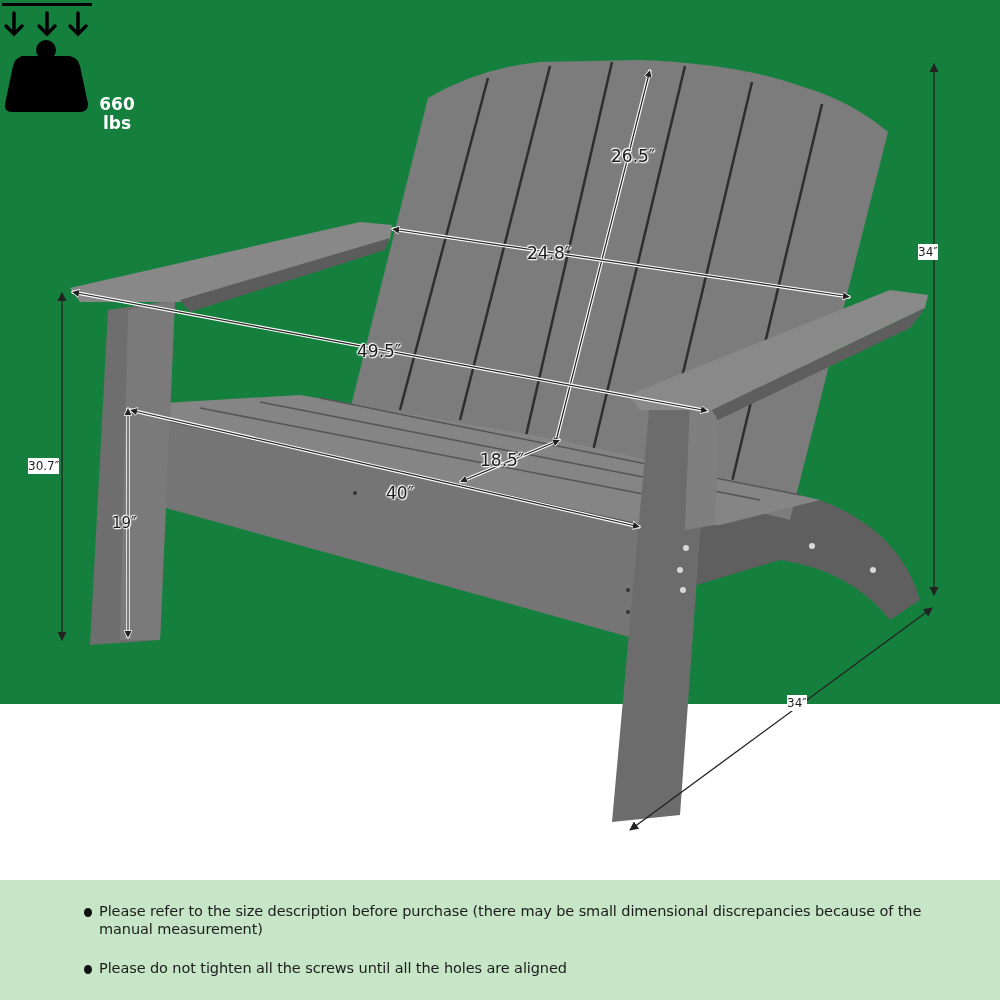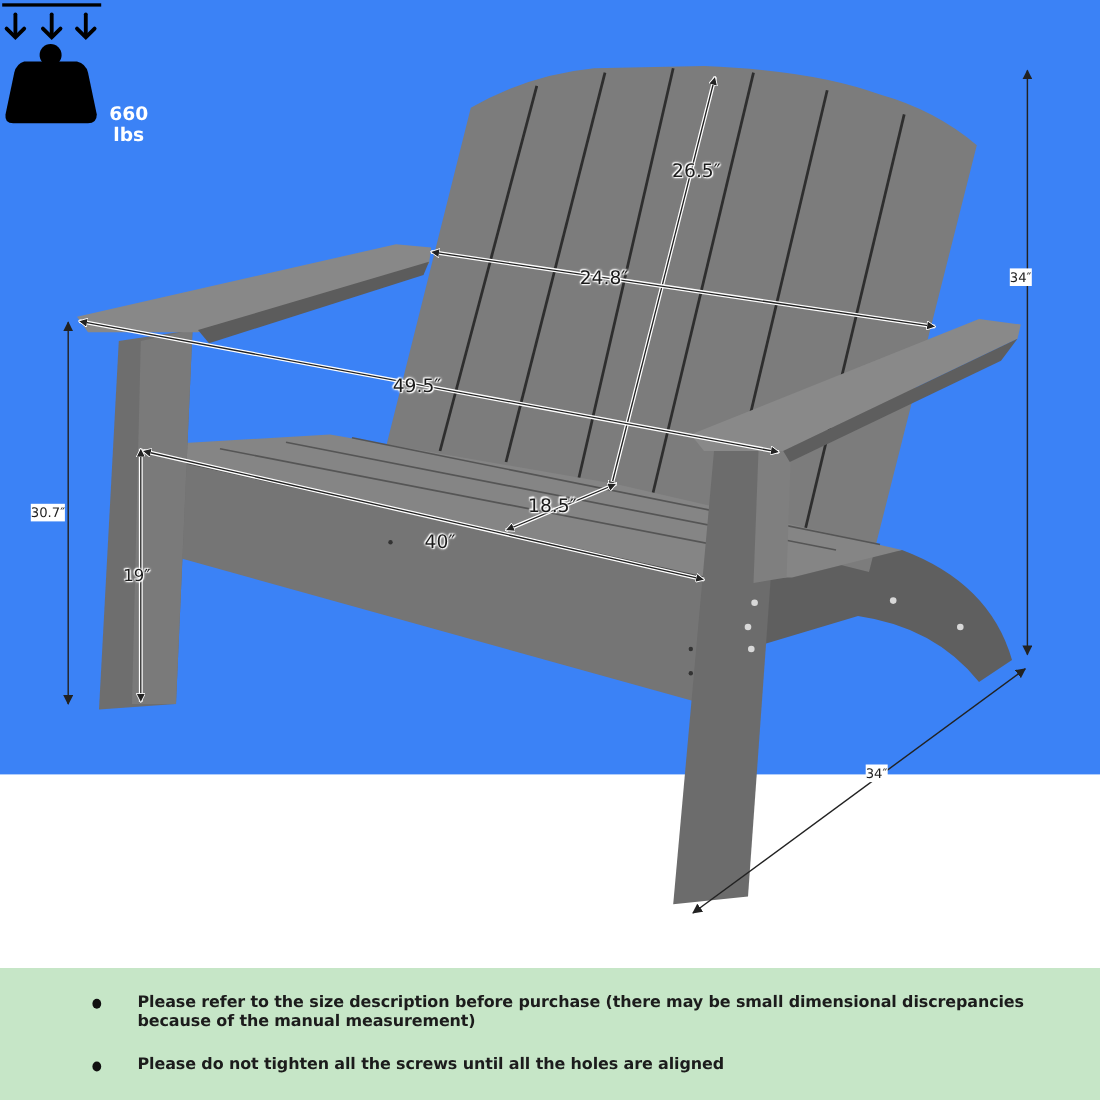--- a/index.html
+++ b/index.html
@@ -1,27 +1,27 @@
 <!DOCTYPE html>
 <html><head>
 <meta charset="utf-8">
 <style>
   html, body { margin: 0; padding: 0; }
   body { width: 1000px; height: 1000px; background: #ffffff; position: relative; overflow: hidden; font-family: "DejaVu Sans", sans-serif; }
-  #stage { position: absolute; left: 0; top: 0; width: 1000px; height: 704px; background: #3b82f6; }
+  #stage { position: absolute; left: 0; top: 0; width: 1000px; height: 704px; background: #15803d; }
   #stage svg { position: absolute; left: 0; top: 0; }
   .dim-label { position: absolute; font-family: "DejaVu Sans", sans-serif; font-size: 17px; color: #222; white-space: nowrap; line-height: 1; }
   .dim-label.on-chair { color: #1a1a1a; text-shadow: 0 0 2px #fff, 0 0 2px #fff, 0 0 3px #fff, 1px 1px 1px #fff, -1px -1px 1px #fff; }
   .dim-label.side { font-size: 12px; color: #1e1e1e; background: #fff; padding: 2px 0; text-align: center; }
   #weight-badge { position: absolute; left: 78px; top: 30px; width: 94px; height: 116px; }
   #weight-text { position: absolute; left: 84px; top: 95px; width: 66px; text-align: center; color: #fff; font-family: "DejaVu Sans", sans-serif; font-weight: bold; font-size: 17px; line-height: 19px; }
   #notes { position: absolute; left: 0; top: 880px; width: 1000px; height: 120px; background: #c6e6c7; }
   .note { position: absolute; left: 84px; font-family: "DejaVu Sans", sans-serif; font-size: 14.5px; color: #1c1c1c; line-height: 18px; }
   .note .bullet { position: absolute; left: 0; top: 6px; width: 8px; height: 9px; border-radius: 50%; background: #111; }
-  .note .txt { display: block; margin-left: 41px; width: 830px; letter-spacing: -0.1px; font-weight: bold; }
+  .note .txt { display: block; margin-left: 15px; width: 830px; letter-spacing: -0.1px; }
 </style>
 </head>
 <body>
 
 <div id="stage">
   <svg width="1000" height="880" viewBox="0 0 1000 880">
     <defs>
       <marker id="arrow" viewBox="0 0 10 10" refX="9" refY="5" markerWidth="7" markerHeight="7" orient="auto-start-reverse">
         <path d="M0,0 L10,5 L0,10 z" fill="#222"></path>
       </marker>

